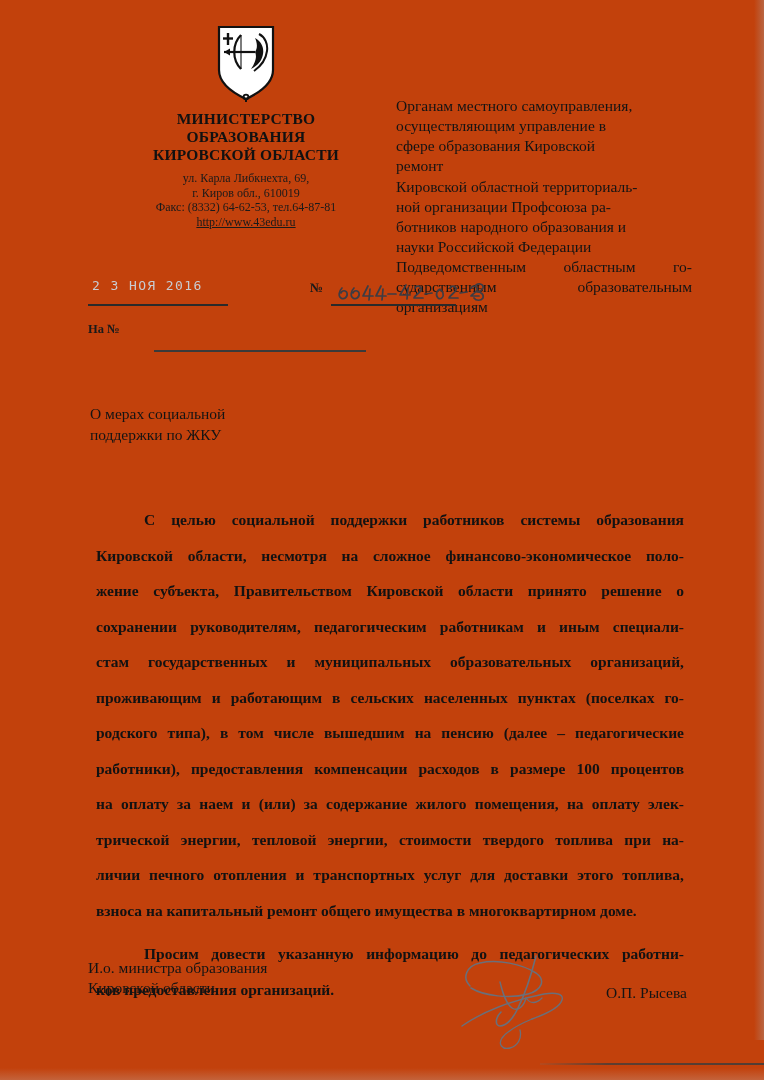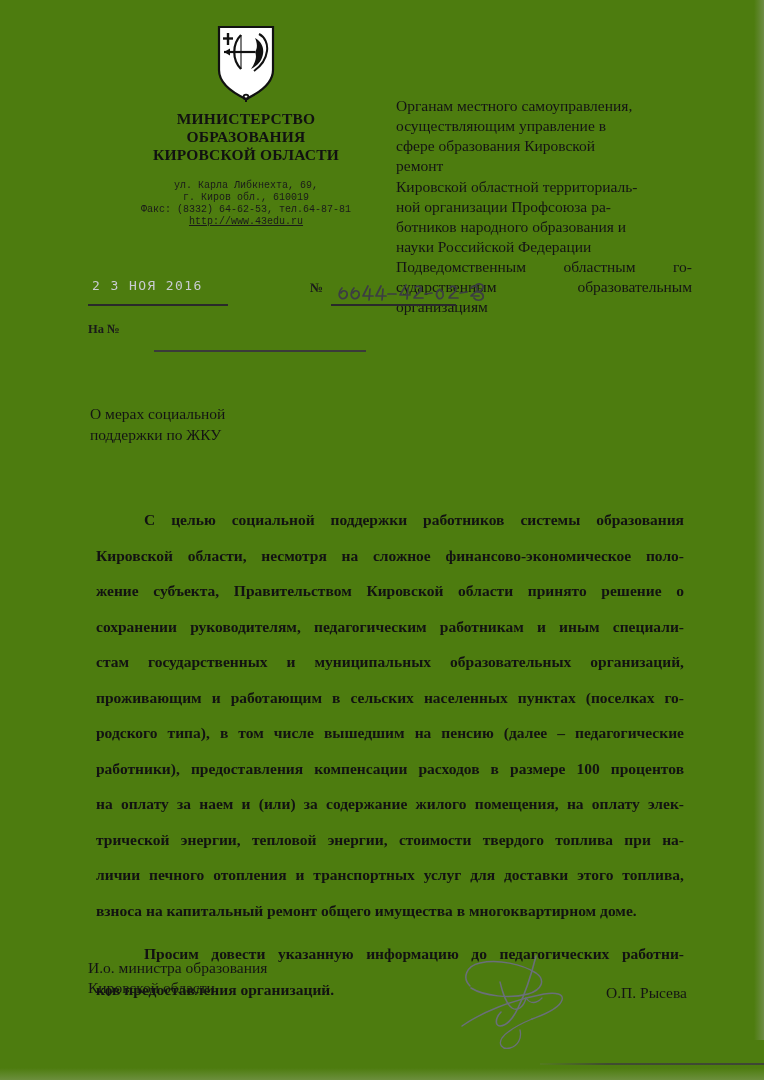--- a/index.html
+++ b/index.html
@@ -10,21 +10,21 @@
   }
   body {
     font-family: "Liberation Serif", "DejaVu Serif", serif;
     color: #111111;
   }
   .page {
     position: relative;
     width: 764px;
     height: 1080px;
     margin: 0 auto;
-    background: #4d7c0f;
+    background: #c2410c;
     overflow: hidden;
   }
   
   .scan-edge-right {
     position: absolute;
     top: 0;
     right: 0;
     width: 10px;
     height: 1040px;
     background: linear-gradient(to right, rgba(255,255,255,0) 0%, rgba(170,170,170,0.35) 100%);
@@ -66,25 +66,24 @@
   .org-name {
     font-weight: bold;
     font-size: 15.5px;
     line-height: 1.16;
     letter-spacing: 0.2px;
     color: #111;
     margin: 0;
   }
   .org-name div { white-space: nowrap; }
   .contacts {
-    margin-top: 16px;
-    font-size: 10px;
+    margin-top: 7px;
+    font-size: 12px;
     line-height: 1.22;
     color: #1a1a1a;
-    font-family: Liberation Mono, monospace;
   }
   .contacts .underlined {
     text-decoration: underline;
   }
 
   
   .addressee {
     position: absolute;
     left: 396px;
     top: 96px;

